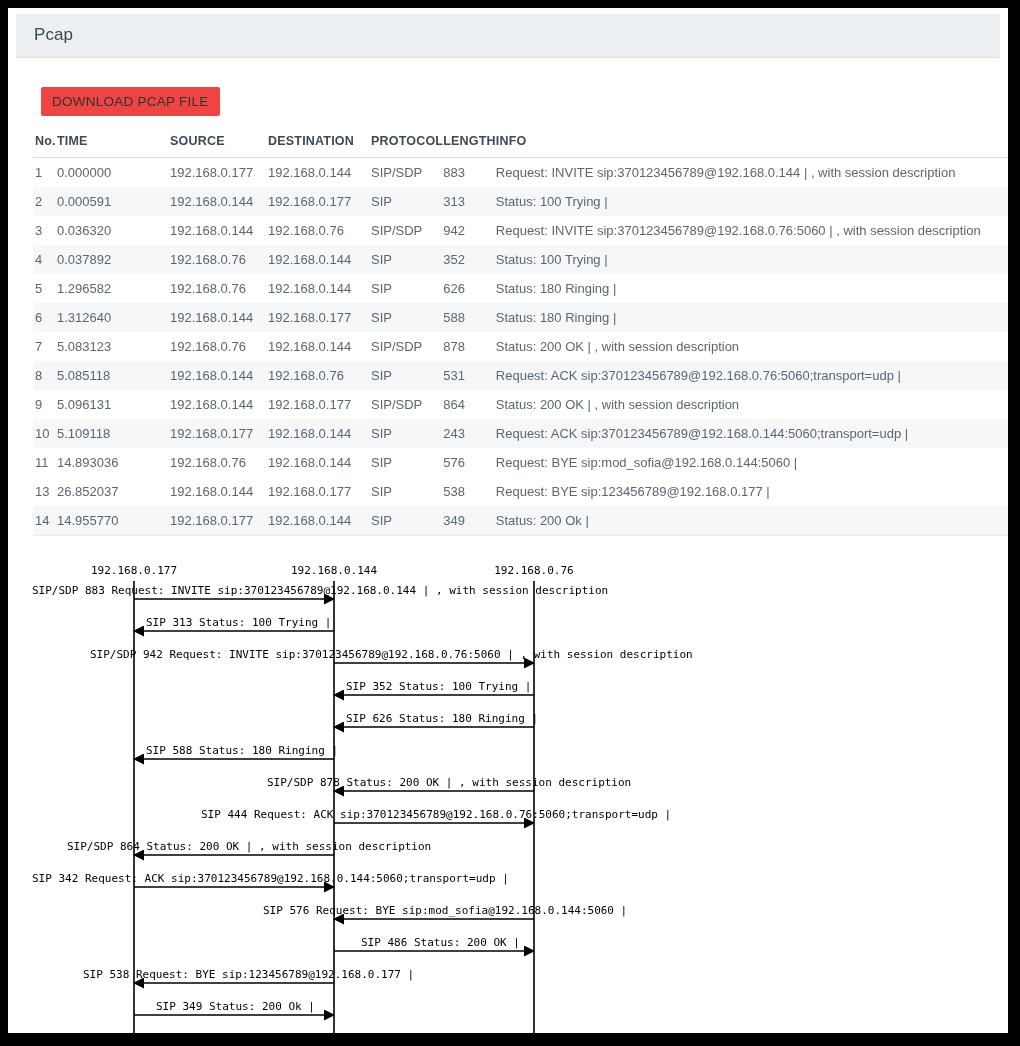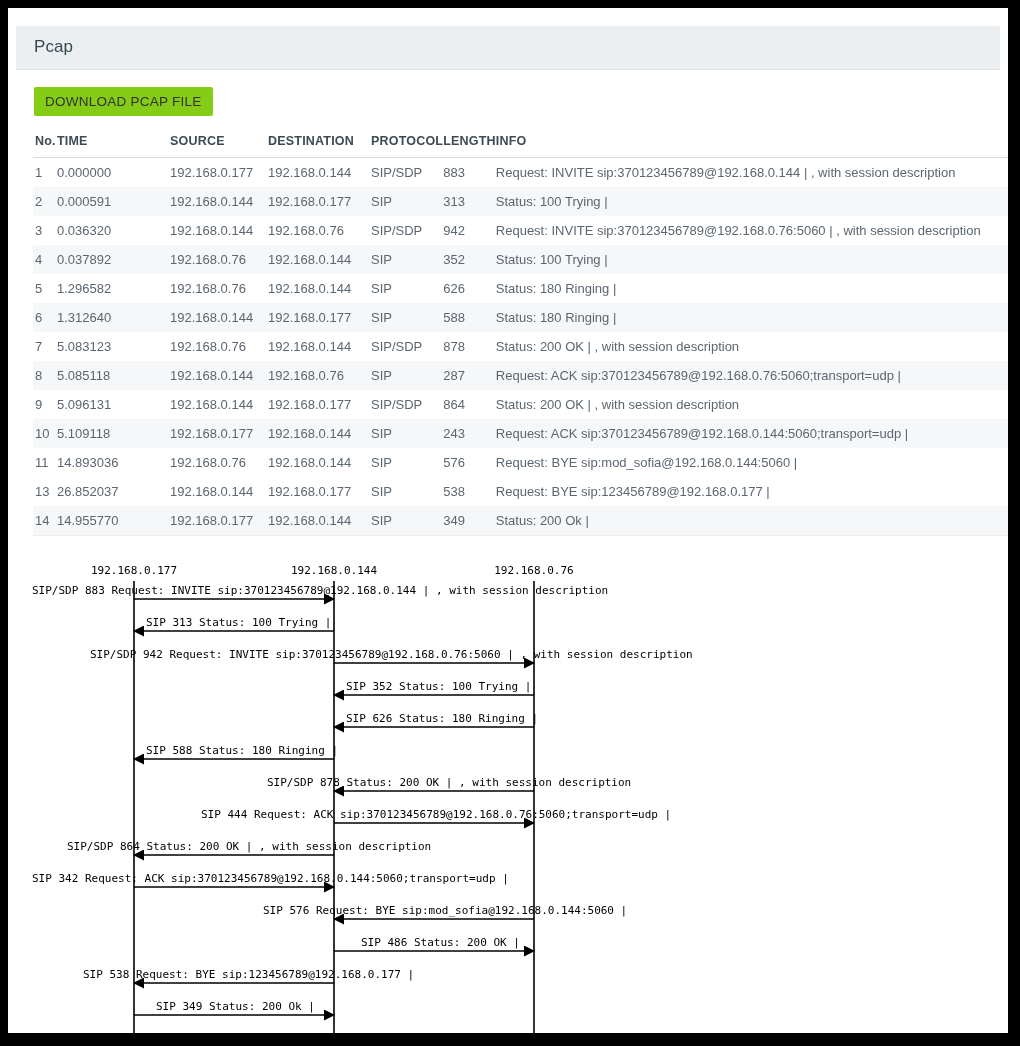--- a/index.html
+++ b/index.html
@@ -22,38 +22,37 @@
     overflow: hidden;
   }
 
   
   .card-header {
     position: absolute;
     left: 8px; top: 6px;
     width: 984px; height: 44px;
     background: #eceff1;
     border-bottom: 1px solid #dfe3e6;
-    margin-top: 12px;
   }
   .card-header .title {
     position: absolute;
     left: 18px; top: 11px;
     font-size: 17px;
     color: #37474f;
     letter-spacing: 0.1px;
   }
 
   
   .btn-download {
     position: absolute;
-    left: 26px; top: 79px;
+    left: 33px; top: 79px;
     height: 29px;
     padding: 0 11px;
     line-height: 29px;
-    background: #84cc16;
+    background: #ef4444;
     border: none;
     border-radius: 2px;
     font-family: "Liberation Sans", sans-serif;
     font-size: 13.5px;
     color: #333333;
     letter-spacing: 0.25px;
     cursor: pointer;
     white-space: nowrap;
   }
 
@@ -204,21 +203,21 @@
           <td class="col-proto">SIP/SDP</td>
           <td class="col-len">878</td>
           <td class="col-info">Status: 200 OK | , with session description</td>
         </tr>
         <tr class="even">
           <td class="col-no">8</td>
           <td class="col-time">5.085118</td>
           <td class="col-src">192.168.0.144</td>
           <td class="col-dst">192.168.0.76</td>
           <td class="col-proto">SIP</td>
-          <td class="col-len">287</td>
+          <td class="col-len">531</td>
           <td class="col-info">Request: ACK sip:370123456789@192.168.0.76:5060;transport=udp |</td>
         </tr>
         <tr class="odd">
           <td class="col-no">9</td>
           <td class="col-time">5.096131</td>
           <td class="col-src">192.168.0.144</td>
           <td class="col-dst">192.168.0.177</td>
           <td class="col-proto">SIP/SDP</td>
           <td class="col-len">864</td>
           <td class="col-info">Status: 200 OK | , with session description</td>

